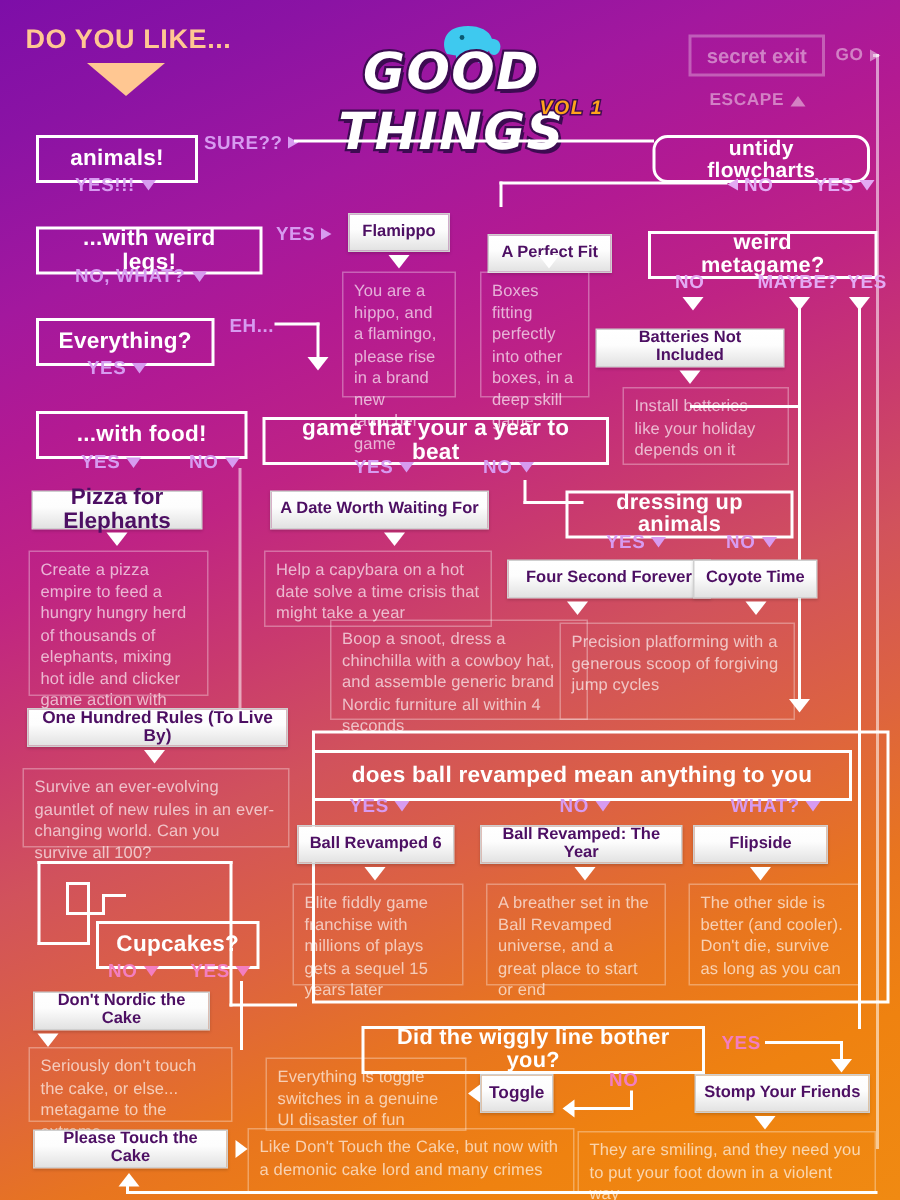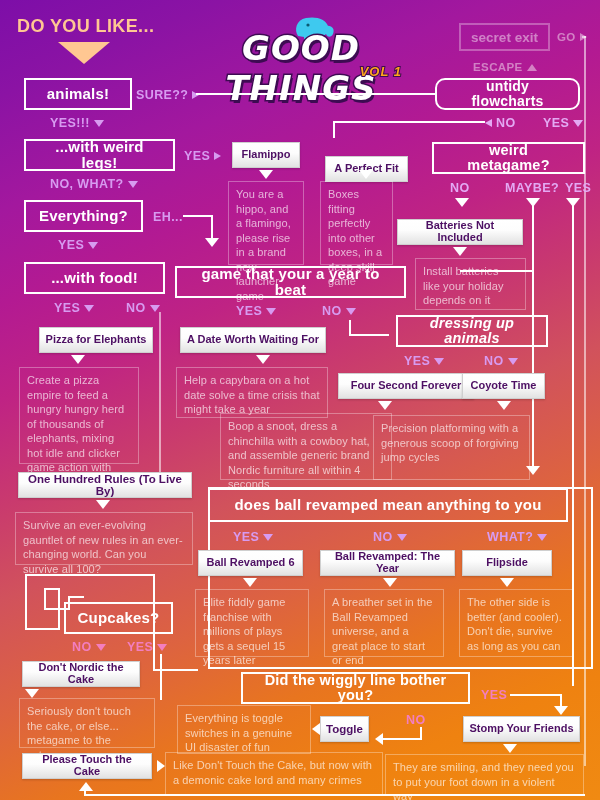--- a/index.html
+++ b/index.html
@@ -27,20 +27,21 @@
   .qbox{
     position:absolute;
     border:2px solid #ffffff;
     color:#ffffff;
     font-weight:bold;
     display:flex; align-items:center; justify-content:center;
     text-align:center;
     letter-spacing:.2px;
     padding:2px 19px;
     line-height:1.05;
+    margin-top:12px;
   }
   .gamebox{
     position:absolute;
     background:linear-gradient(180deg,#ffffff 0%,#fdfdfd 42%,#e2e2e2 100%);
     color:#4d0f63;
     font-weight:bold;
     display:flex; align-items:center; justify-content:center;
     text-align:center;
     border:1px solid #cfcfcf;
     box-shadow:0 1px 2px rgba(0,0,0,.18);
@@ -257,29 +258,29 @@
     <span class="cap-d"></span>
   </div>
   <div class="lbl" style="left:322px;top:304px;">
     <span>NO</span>
     <span class="cap-d"></span>
   </div>
 
   <div class="ln v" style="left:349px;top:320px;height:16px;"></div>
   <div class="ln h" style="left:349px;top:334px;width:40px;"></div>
 
-  <div class="gamebox" style="left:21px;top:327px;width:114px;height:26px;font-size:11px;margin-left:18px;">Pizza for Elephants</div>
+  <div class="gamebox" style="left:21px;top:327px;width:114px;height:26px;font-size:15px;">Pizza for Elephants</div>
   <div class="tri d" style="left:71px;top:355px;"></div>
   <div class="desc" style="left:19px;top:367px;width:120px;height:97px;">Create a pizza empire to feed a hungry hungry herd of thousands of elephants, mixing hot idle and clicker game action with fresh 'za</div>
 
   <div class="gamebox" style="left:180px;top:327px;width:146px;height:26px;font-size:11px;">A Date Worth Waiting For</div>
   <div class="tri d" style="left:256px;top:355px;"></div>
   <div class="desc" style="left:176px;top:367px;width:152px;height:51px;">Help a capybara on a hot date solve a time crisis that might take a year</div>
 
-  <div class="qbox" style="left:396px;top:315px;width:152px;height:32px;font-size:14.5px;font-style:italic;">dressing up animals</div>
+  <div class="qbox" style="left:377px;top:315px;width:152px;height:32px;font-size:14.5px;">dressing up animals</div>
 
   <div class="lbl" style="left:404px;top:354px;">
     <span>YES</span>
     <span class="cap-d"></span>
   </div>
   <div class="lbl" style="left:484px;top:354px;">
     <span>NO</span>
     <span class="cap-d"></span>
   </div>
 

